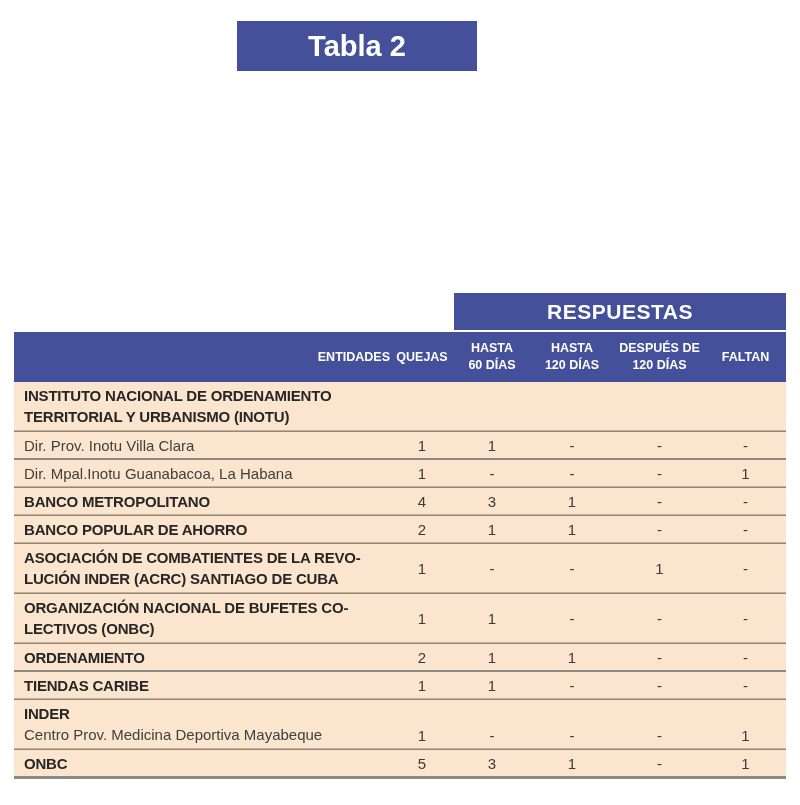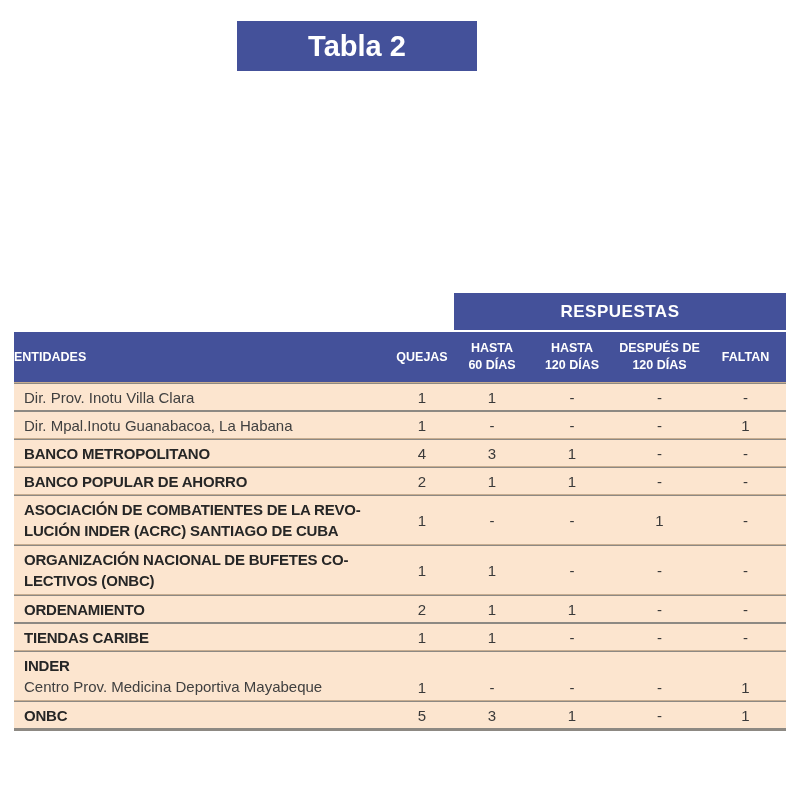--- a/index.html
+++ b/index.html
@@ -31,38 +31,38 @@
   }
 
   
   .tbl { position: absolute; left: 14px; top: 293px; width: 772px; }
 
   .band-row { height: 39px; }
   .band {
     margin-left: 440px; width: 332px; height: 37px;
     background: var(--blue, #44519a); color: #fff;
     display: flex; align-items: center; justify-content: center;
-    font-size: 17px; font-weight: bold; letter-spacing: 0.5px;
+    font-size: 21px; font-weight: bold; letter-spacing: 0.5px;
   }
 
   .grid-cols {
     display: grid;
     grid-template-columns: 376px 64px 76px 84px 91px 81px;
   }
 
   .header-row {
     background: var(--blue, #44519a);
     height: 50px; color: #fff;
   }
   .hcell {
     display: flex; flex-direction: column;
     align-items: center; justify-content: center;
     font-size: 12.5px; font-weight: bold; line-height: 17px; text-align: center;
   }
-  .hcell.left { align-items: flex-start; }
+  .hcell.left { align-items: flex-end; }
 
   .row { background: var(--peach, #fce5cf); }
   .cell.entity {
     display: flex; flex-direction: column; justify-content: center;
     padding: 2px 6px 2px 10px;
     font-size: 15px; line-height: 21px; color: #404040;
     min-height: 26px;
   }
   .row.tall .cell.entity { min-height: 47px; padding-top: 3px; padding-bottom: 3px; }
   .cell.entity .b { font-weight: bold; color: #262626; letter-spacing: -0.2px; }
@@ -112,20 +112,24 @@
         <div class="hcell">
           <div>DESPUÉS DE</div>
           <div>120 DÍAS</div>
         </div>
         <div class="hcell">
           <div>FALTAN</div>
         </div>
       </div>
     <div class="tbody">
         <div class="row grid-cols tall">
+          <div class="cell entity">
+            <div class="b">INSTITUTO NACIONAL DE ORDENAMIENTO</div>
+            <div class="b">TERRITORIAL Y URBANISMO (INOTU)</div>
+          </div>
           <div class="cell val"></div>
           <div class="cell val"></div>
           <div class="cell val"></div>
           <div class="cell val"></div>
           <div class="cell val"></div>
         </div>
         <div class="sep-gap"></div>
         <div class="row grid-cols">
           <div class="cell entity">
             <div>Dir. Prov. Inotu Villa Clara</div>

